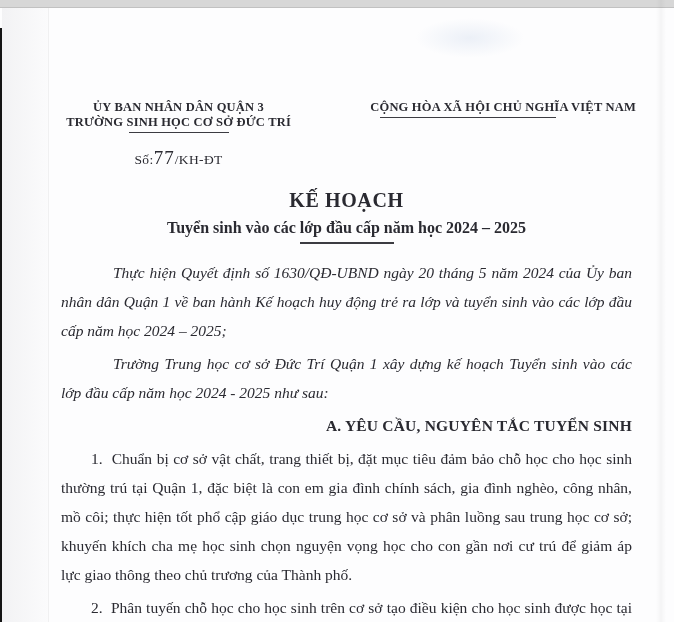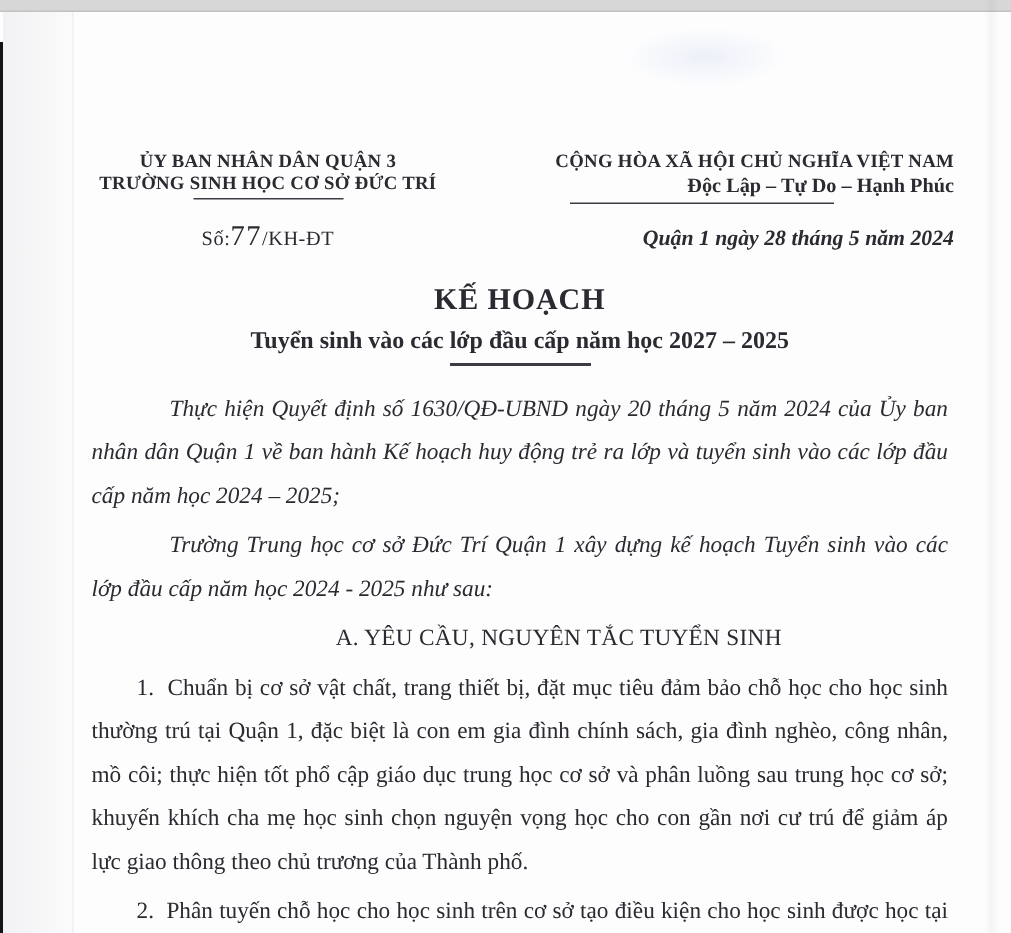--- a/index.html
+++ b/index.html
@@ -52,21 +52,21 @@
   .doc-number { margin-top: 14px; font-size: 13.5px; letter-spacing: 0.4px; white-space: nowrap; }
   .doc-number .num { font-size: 19px; letter-spacing: 1px; }
   .date-line { margin-top: 15px; font-style: italic; font-weight: bold; font-size: 14.5px; white-space: nowrap; }
   .title-block { text-align: center; margin-top: 20px; }
   .title-1 { font-weight: bold; font-size: 20px; letter-spacing: 0.6px; }
   .title-2 { font-weight: bold; font-size: 16px; margin-top: 7px; }
   .rule-title { width: 94px; border-top: 2px solid #3c3c42; margin-top: 5px; }
   .body-block { margin-top: 14px; font-size: 15.5px; line-height: 29px; text-align: justify; }
   .body-block p { margin: 4px; }
   .p-italic { font-style: italic; text-indent: 52px; }
-  .p-section { font-weight: normal; text-indent: 52px; text-align: center; letter-spacing: 0.2px; }
+  .p-section { font-weight: bold; text-indent: 52px; text-align: right; letter-spacing: 0.2px; }
   .p-num { text-indent: 30px; }
 </style>
 </head>
 <body>
 
 <div class="screen">
 
   <div class="top-bar"></div>
   <div class="left-black-strip"></div>
   <div class="left-margin-tint"></div>
@@ -81,30 +81,28 @@
         <div class="h-bold-sm">ỦY BAN NHÂN DÂN QUẬN 3</div>
         <div class="h-bold-sm">TRƯỜNG SINH HỌC CƠ SỞ ĐỨC TRÍ</div>
         <div class="rule rule-left"></div>
         <div class="doc-number">
           <span>Số:</span><span class="num">77</span><span>/KH-ĐT</span>
         </div>
       </div>
 
       <div class="h-right">
         <div class="h-bold-sm">CỘNG HÒA XÃ HỘI CHỦ NGHĨA VIỆT NAM</div>
-        <div class="h-motto">Độc Lập – Tự Do – Hạnh Phúc</div>
         <div class="rule rule-right"></div>
-        <div class="date-line">Quận 1 ngày 28 tháng 5 năm 2024</div>
       </div>
 
     </div>
 
     <div class="title-block">
       <div class="title-1">KẾ HOẠCH</div>
-      <div class="title-2">Tuyển sinh vào các lớp đầu cấp năm học 2027 – 2025</div>
+      <div class="title-2">Tuyển sinh vào các lớp đầu cấp năm học 2024 – 2025</div>
       <div class="rule rule-title"></div>
     </div>
 
     <div class="body-block">
       <p class="p-italic">Thực hiện Quyết định số 1630/QĐ-UBND ngày 20 tháng 5 năm 2024 của Ủy ban nhân dân Quận 1 về ban hành Kế hoạch huy động trẻ ra lớp và tuyển sinh vào các lớp đầu cấp năm học 2024 – 2025;</p>
       <p class="p-italic">Trường Trung học cơ sở Đức Trí Quận 1 xây dựng kế hoạch Tuyển sinh vào các lớp đầu cấp năm học 2024 - 2025 như sau:</p>
       <p class="p-section">A. YÊU CẦU, NGUYÊN TẮC TUYỂN SINH</p>
       <p class="p-num">1.&nbsp; Chuẩn bị cơ sở vật chất, trang thiết bị, đặt mục tiêu đảm bảo chỗ học cho học sinh thường trú tại Quận 1, đặc biệt là con em gia đình chính sách, gia đình nghèo, công nhân, mồ côi; thực hiện tốt phổ cập giáo dục trung học cơ sở và phân luồng sau trung học cơ sở; khuyến khích cha mẹ học sinh chọn nguyện vọng học cho con gần nơi cư trú để giảm áp lực giao thông theo chủ trương của Thành phố.</p>
       <p class="p-num">2.&nbsp; Phân tuyến chỗ học cho học sinh trên cơ sở tạo điều kiện cho học sinh được học tại trường gần nơi cư trú; trường hợp các trường học trên địa bàn phường không có khả</p>
     </div>

